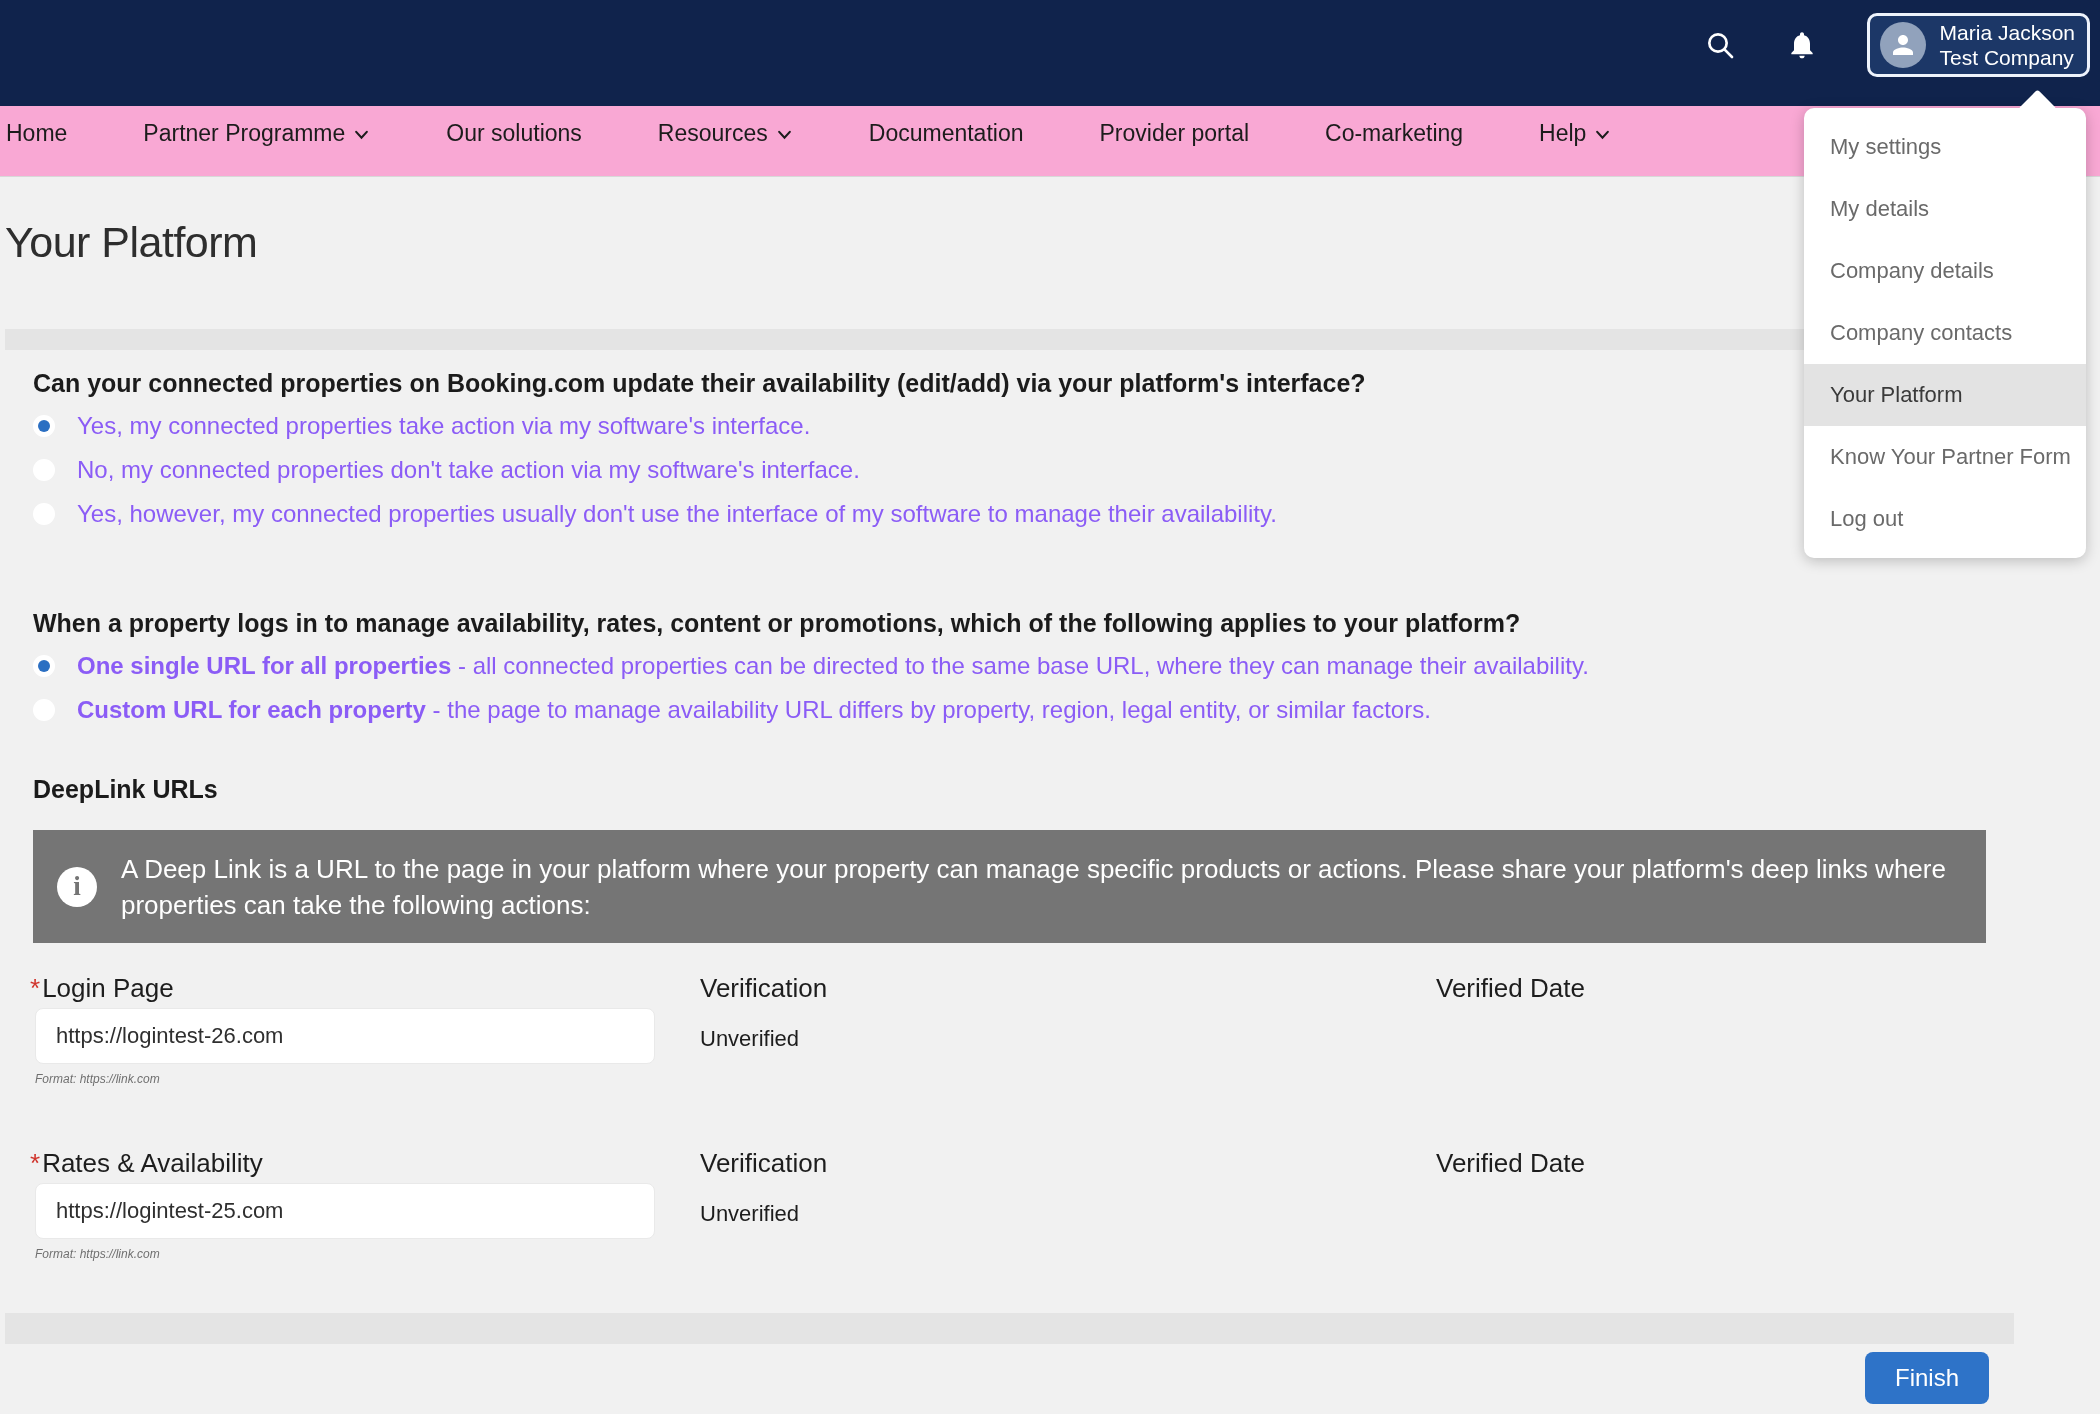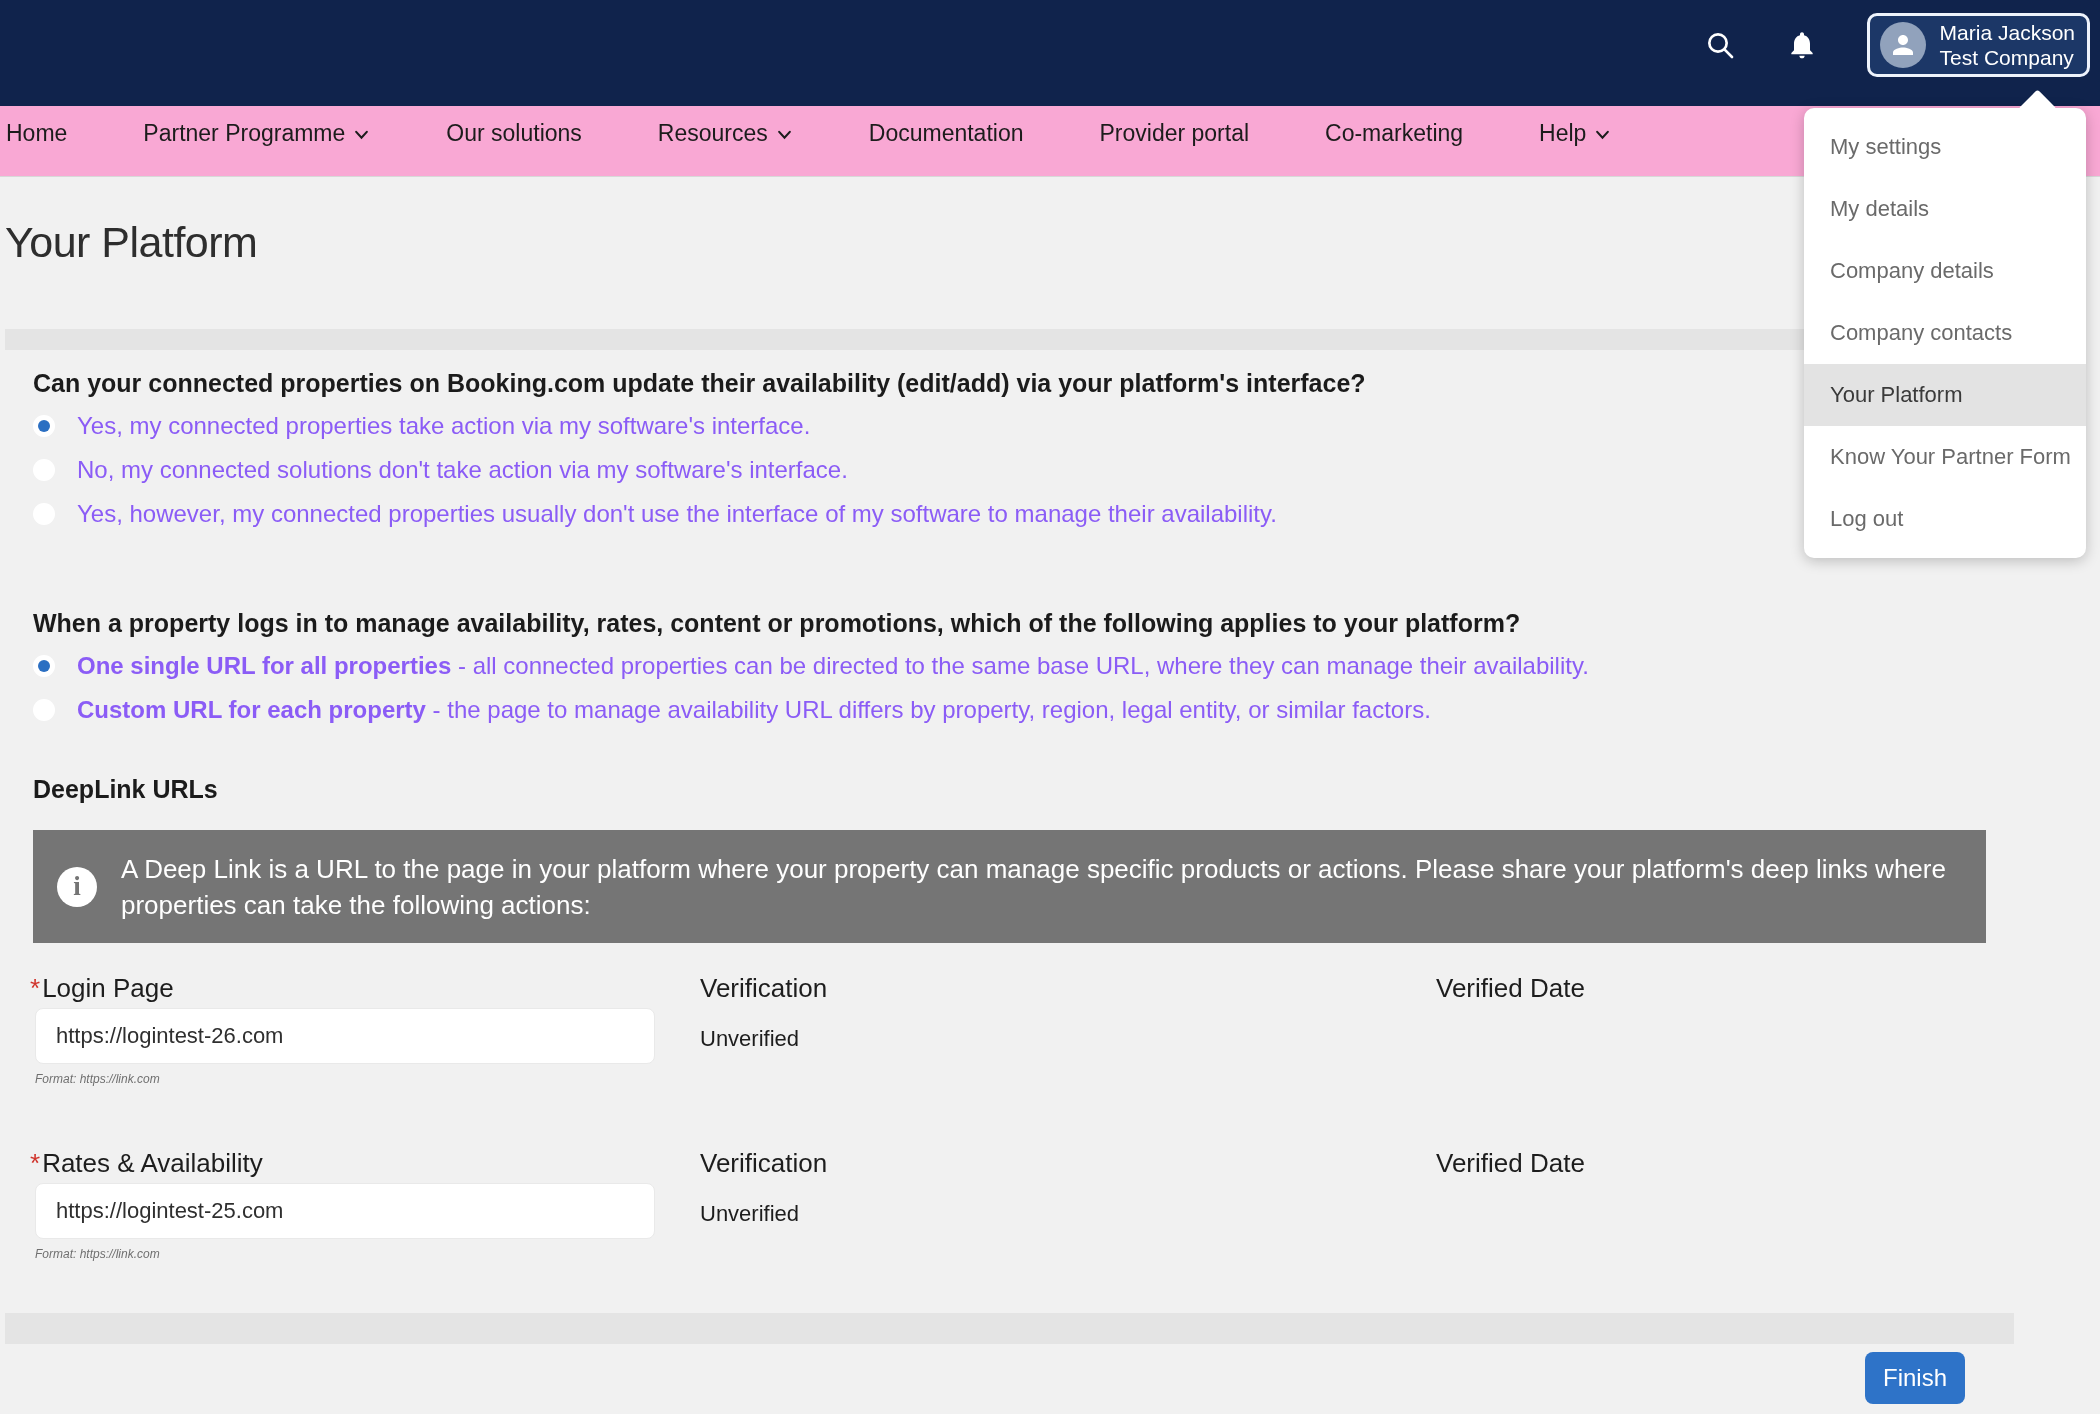--- a/index.html
+++ b/index.html
@@ -59,21 +59,21 @@
   .field-label { position:absolute; left:30px; top:0; font-size:26px; color:#1d1d1d; }
   .req { color:#d0342c; margin-right:2px; }
   .url-input { position:absolute; left:35px; top:35px; width:620px; height:56px; background:#ffffff;
                border:1px solid #e9e9e9; border-radius:8px; font-family:"Liberation Sans", sans-serif;
                font-size:22px; color:#2f2f2f; padding:0 20px; outline:none; }
   .format-hint { position:absolute; left:35px; top:99px; font-style:italic; font-size:12px; color:#6f6f6f; }
   .verif-header { position:absolute; left:700px; top:0; font-size:26px; color:#1d1d1d; }
   .verif-status { position:absolute; left:700px; top:53px; font-size:22px; color:#1d1d1d; }
   .vdate-header { position:absolute; left:1436px; top:0; font-size:26px; color:#1d1d1d; }
 
-  .finish-btn { position:absolute; left:1865px; top:1352px; width:100px; height:52px; background:#2e73c8;
+  .finish-btn { position:absolute; left:1865px; top:1352px; width:124px; height:52px; background:#2e73c8;
                 border:none; border-radius:8px; color:#ffffff; font-family:"Liberation Sans", sans-serif;
                 font-size:24px; cursor:pointer; }
 </style>
 </head>
 <body>
 
 <div class="screen">
 
   <div class="header">
     <div class="header-right">
@@ -149,21 +149,21 @@
   <div class="band band-top"></div>
 
   <div class="question q1">
     <div class="question-text">Can your connected properties on Booking.com update their availability (edit/add) via your platform's interface?</div>
     <div class="option-row">
       <span class="radio selected"></span>
       <span class="option-label">Yes, my connected properties take action via my software's interface.</span>
     </div>
     <div class="option-row">
       <span class="radio"></span>
-      <span class="option-label">No, my connected solutions don't take action via my software's interface.</span>
+      <span class="option-label">No, my connected properties don't take action via my software's interface.</span>
     </div>
     <div class="option-row">
       <span class="radio"></span>
       <span class="option-label">Yes, however, my connected properties usually don't use the interface of my software to manage their availability.</span>
     </div>
   </div>
 
   <div class="question q2">
     <div class="question-text">When a property logs in to manage availability, rates, content or promotions, which of the following applies to your platform?</div>
     <div class="option-row">

